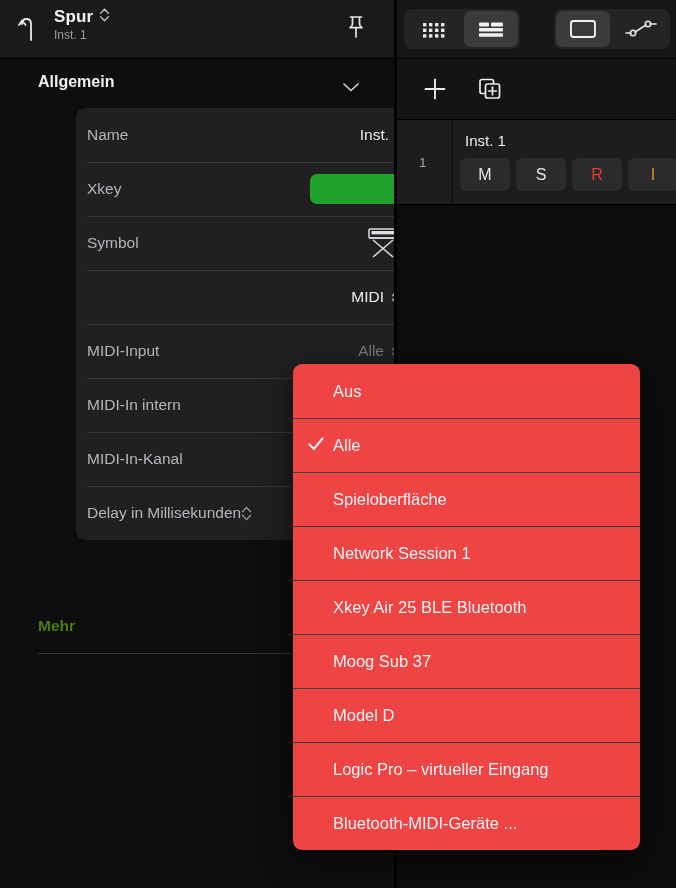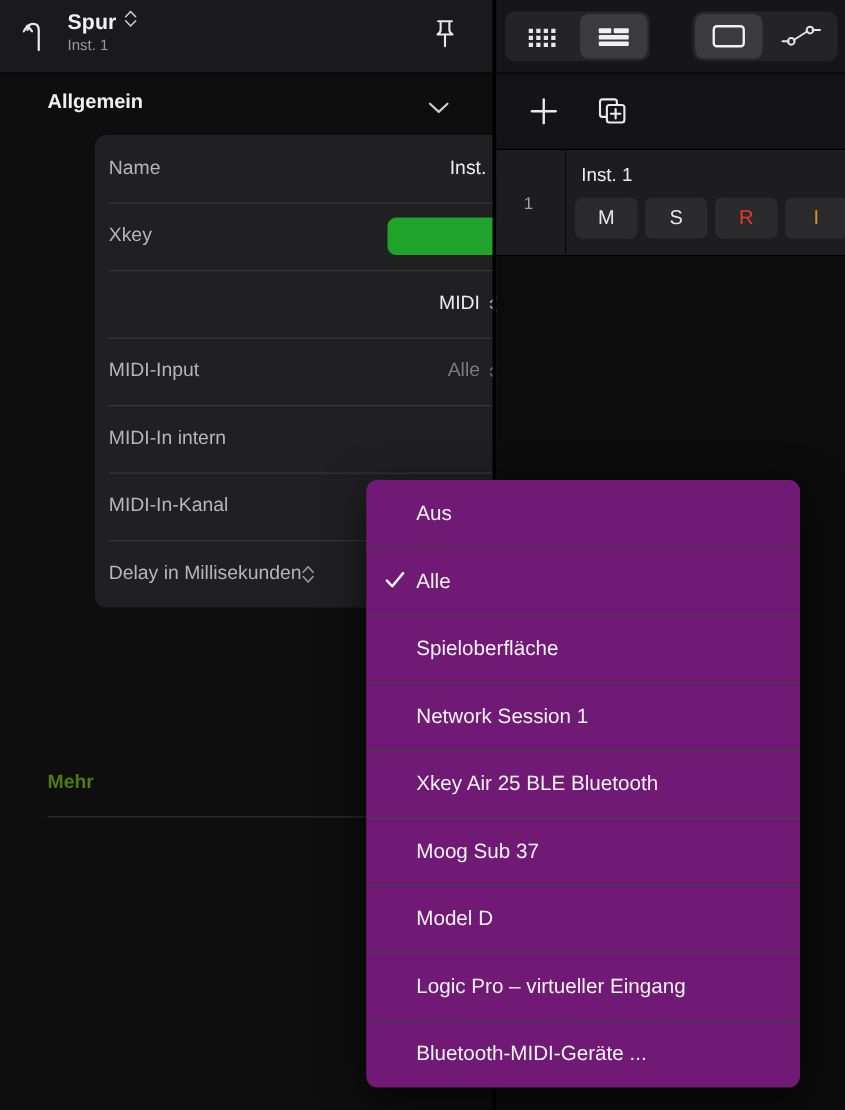--- a/index.html
+++ b/index.html
@@ -278,23 +278,23 @@
     justify-content: center;
     font-size: 16px;
     color: #e6e6e8;
   }
   .tbtn.rec { color: #e8392c; }
   .tbtn.inp { color: #e0901f; }
 
   
   #menu {
     position: absolute;
-    left: 293px; top: 384px;
+    left: 293px; top: 364px;
     width: 347px;
-    background: #701a75;
+    background: #ef4444;
     border-radius: 9px;
     box-shadow: 0 10px 34px rgba(0,0,0,0.65);
     overflow: hidden;
     z-index: 50;
   }
   .menu-item {
     position: relative;
     height: 54px;
     display: flex;
     align-items: center;
@@ -367,20 +367,34 @@
         <span class="row-value">Inst. 1</span>
       </div>
 
       <div class="row">
         <span class="row-label">Xkey</span>
         <span class="row-value">
           <span class="color-swatch" style="background: rgb(31, 163, 42);"></span>
         </span>
       </div>
 
+      <div class="row">
+        <span class="row-label">Symbol</span>
+        <span class="row-value">
+          <span class="symbol-icon">
+            <svg width="38" height="34" viewBox="0 0 38 34">
+              <rect x="5" y="3" width="28" height="9" rx="1" fill="none" stroke="#dcdce0" stroke-width="1.5"></rect>
+              <rect x="7.5" y="5" width="23" height="3.4" fill="#dcdce0"></rect>
+              <line x1="5" y1="12" x2="33" y2="12" stroke="#dcdce0" stroke-width="1.5"></line>
+              <line x1="9" y1="14" x2="29" y2="31" stroke="#dcdce0" stroke-width="1.5"></line>
+              <line x1="29" y1="14" x2="9" y2="31" stroke="#dcdce0" stroke-width="1.5"></line>
+            </svg>
+          </span>
+        </span>
+      </div>
 
       <div class="row">
         <span class="row-value">
           <span>MIDI</span>
           <span class="stepper">
             <svg width="11" height="17" viewBox="0 0 11 17">
               <polyline points="1.5,6.8 5.5,2.4 9.5,6.8" stroke="#b9b9bd" stroke-width="1.3" fill="none" stroke-linecap="round" stroke-linejoin="round"></polyline>
               <polyline points="1.5,10.2 5.5,14.6 9.5,10.2" stroke="#b9b9bd" stroke-width="1.3" fill="none" stroke-linecap="round" stroke-linejoin="round"></polyline>
             </svg>
           </span>

